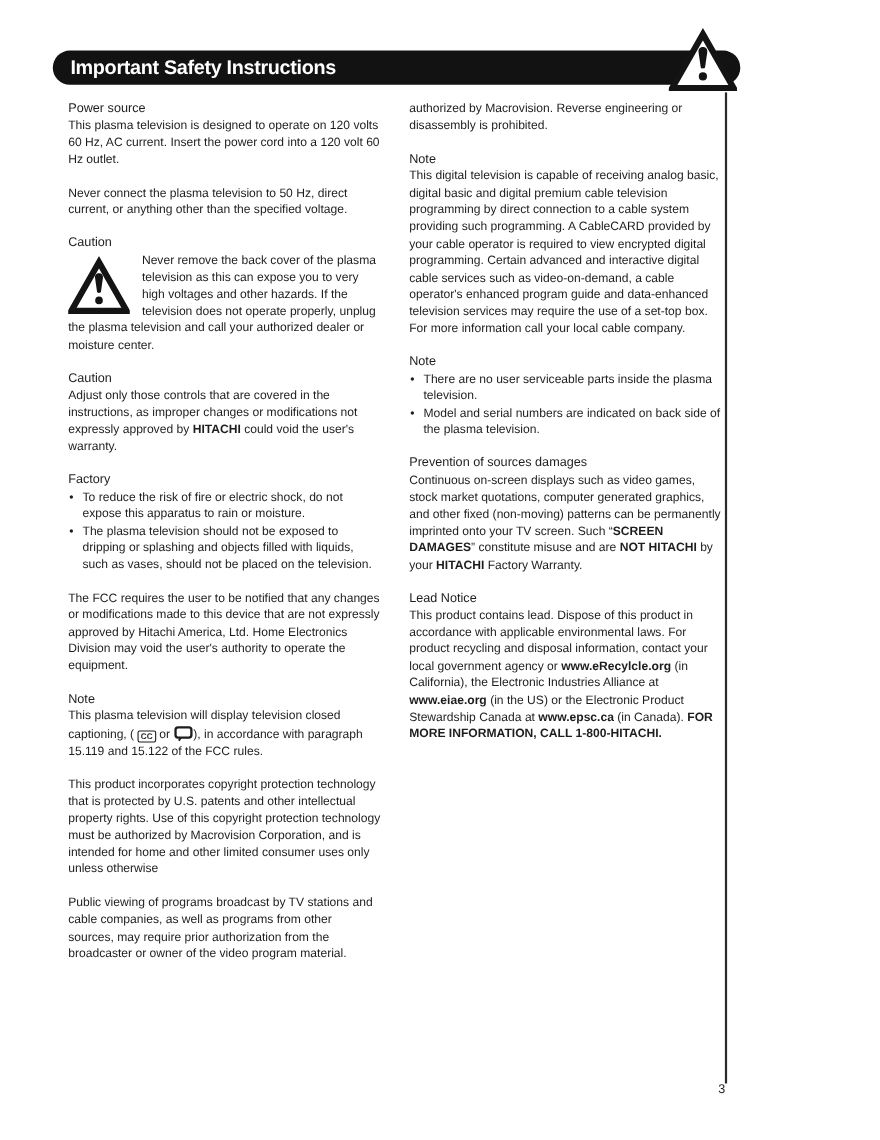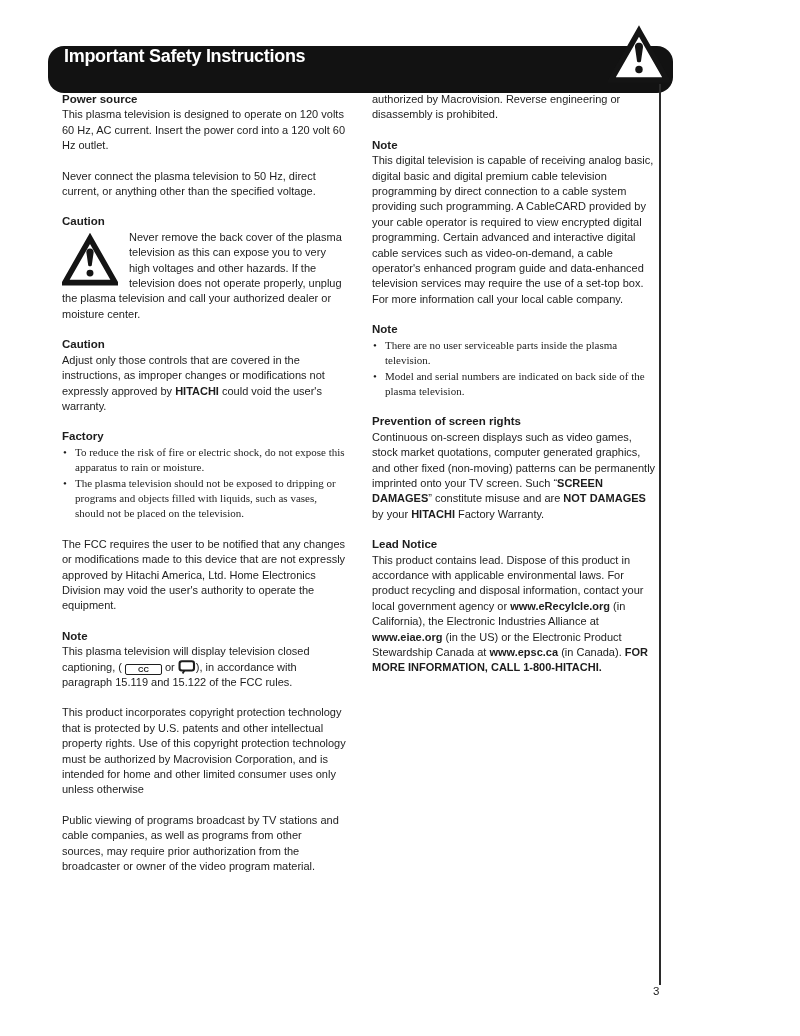--- a/index.html
+++ b/index.html
@@ -2,49 +2,49 @@
 <html><head>
 <meta charset="utf-8">
 <style>
   html,body{margin:0;padding:0;background:#ffffff;}
   .page{
     position:relative;width:800px;height:1036px;background:#ffffff;
     font-family:"Liberation Sans",sans-serif;color:#1d1d1d;overflow:hidden;
   }
   
   .header-bar{
-    position:absolute;left:48px;top:46px;width:625px;height:47px;
-    background:#121212;border-radius:16px;display:flex;
+    position:absolute;left:48px;top:46px;width:625px;height:31px;
+    background:#121212;border-radius:16px;display:flex;align-items:center;
     padding-left:16px;box-sizing:border-box;
   }
   .header-bar .title{
     color:#ffffff;font-weight:bold;font-size:18px;letter-spacing:-0.3px;white-space:nowrap;
   }
   .header-tri{position:absolute;left:608px;top:25px;width:62px;height:61px;z-index:3;}
   .header-tri svg{display:block;width:100%;height:100%;}
   .vline{position:absolute;left:659px;top:84px;width:2px;height:901px;background:#2b2b2b;z-index:1;}
   .pagenum{position:absolute;left:653px;top:985px;font-size:11.5px;color:#1d1d1d;}
   
   .col{position:absolute;top:92px;font-size:11px;line-height:15.4px;}
   .col.left{left:62px;width:284px;}
   .col.right{left:372px;width:288px;}
-  h3{font-size:11.5px;font-weight:bold;margin:13px 0 0;line-height:15.4px;}
+  h3{font-size:11.5px;font-weight:normal;margin:13px 0 0;line-height:15.4px;}
   .col section:first-child h3{margin-top:0;}
   p{margin:0 0 15px;}
-  ul{list-style:none;margin:0 0 15px;padding:0;font-family:Liberation Serif, serif;}
+  ul{list-style:none;margin:0 0 15px;padding:0;}
   li{padding-left:13px;position:relative;}
   li::before{content:"\2022";position:absolute;left:1px;}
   b{font-weight:bold;margin-top:16px;}
   
   .tri-float{float:left;width:56px;height:55px;margin:3px 11px 3px 0;}
   .tri-float svg{display:block;width:100%;height:100%;}
   
   .cc-box{
     display:inline-block;border:1.5px solid #1d1d1d;border-radius:2px;
-    font-size:7.5px;font-weight:bold;line-height:9px;padding:0 12px;
+    font-size:7.5px;font-weight:bold;line-height:9px;padding:0 2px;
     vertical-align:-1px;letter-spacing:0;
   }
   
   .tv-icon{display:inline-block;width:18px;height:14px;vertical-align:-3px;}
   .tv-icon svg{display:block;width:100%;height:100%;}
 </style>
 </head>
 <body>
 
 <div class="page">
@@ -84,21 +84,21 @@
 
     <section>
       <h3>Caution</h3>
       <p><span>Adjust only those controls that are covered in the instructions, as improper changes or modifications not expressly approved by </span><b>HITACHI</b><span> could void the user's warranty.</span></p>
     </section>
 
     <section>
       <h3>Factory</h3>
       <ul>
         <li>To reduce the risk of fire or electric shock, do not expose this apparatus to rain or moisture.</li>
-        <li>The plasma television should not be exposed to dripping or programs and objects filled with liquids, such as vases, should not be placed on the television.</li>
+        <li>The plasma television should not be exposed to dripping or splashing and objects filled with liquids, such as vases, should not be placed on the television.</li>
       </ul>
     </section>
 
     <section>
       <p>The FCC requires the user to be notified that any changes or modifications made to this device that are not expressly approved by Hitachi America, Ltd. Home Electronics Division may void the user's authority to operate the equipment.</p>
     </section>
 
     <section>
       <h3>Note</h3>
       <p><span>This plasma television will display television closed captioning, ( </span><span class="cc-box"><span>CC</span></span><span> or </span><span class="tv-icon"><svg viewBox="0 0 20 16">
@@ -127,22 +127,22 @@
 
     <section>
       <h3>Note</h3>
       <ul>
         <li>There are no user serviceable parts inside the plasma television.</li>
         <li>Model and serial numbers are indicated on back side of the plasma television.</li>
       </ul>
     </section>
 
     <section>
-      <h3>Prevention of screen rights</h3>
-      <p><span>Continuous on-screen displays such as video games, stock market quotations, computer generated graphics, and other fixed (non-moving) patterns can be permanently imprinted onto your TV screen. Such “</span><b>SCREEN DAMAGES</b><span>” constitute misuse and are </span><b>NOT DAMAGES</b><span> by your </span><b>HITACHI</b><span> Factory Warranty.</span></p>
+      <h3>Prevention of sources damages</h3>
+      <p><span>Continuous on-screen displays such as video games, stock market quotations, computer generated graphics, and other fixed (non-moving) patterns can be permanently imprinted onto your TV screen. Such “</span><b>SCREEN DAMAGES</b><span>” constitute misuse and are </span><b>NOT HITACHI</b><span> by your </span><b>HITACHI</b><span> Factory Warranty.</span></p>
     </section>
 
     <section>
       <h3>Lead Notice</h3>
       <p><span>This product contains lead. Dispose of this product in accordance with applicable environmental laws. For product recycling and disposal information, contact your local government agency or </span><b>www.eRecylcle.org</b><span> (in California), the Electronic Industries Alliance at </span><b>www.eiae.org</b><span> (in the US) or the Electronic Product Stewardship Canada at </span><b>www.epsc.ca</b><span> (in Canada). </span><b>FOR MORE INFORMATION, CALL 1-800-HITACHI.</b></p>
     </section>
 
   </div>
 
   <div class="pagenum">3</div>

